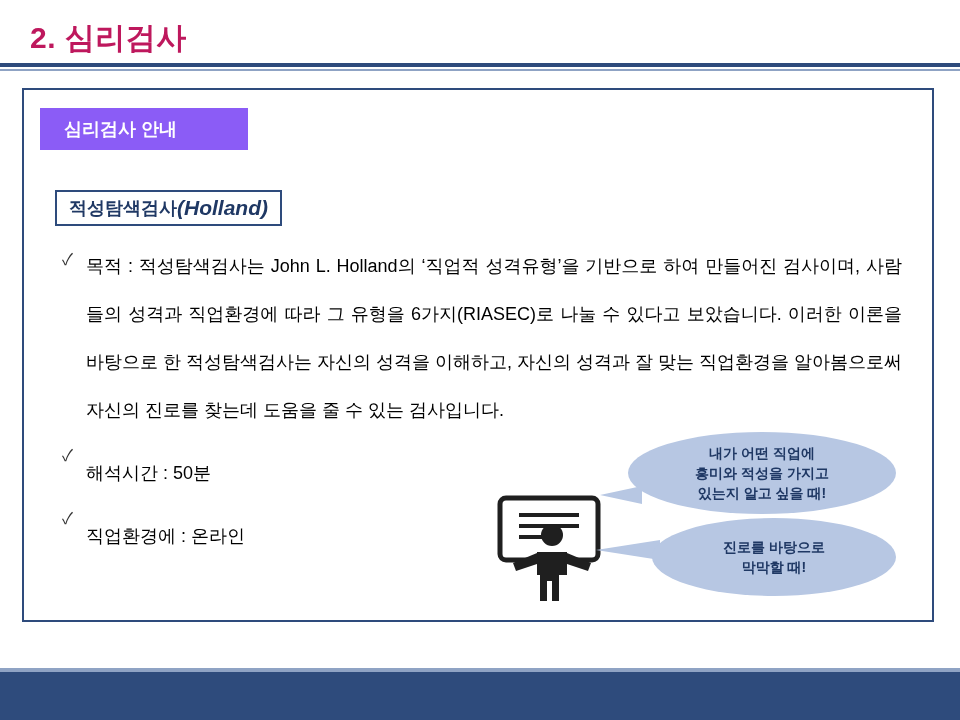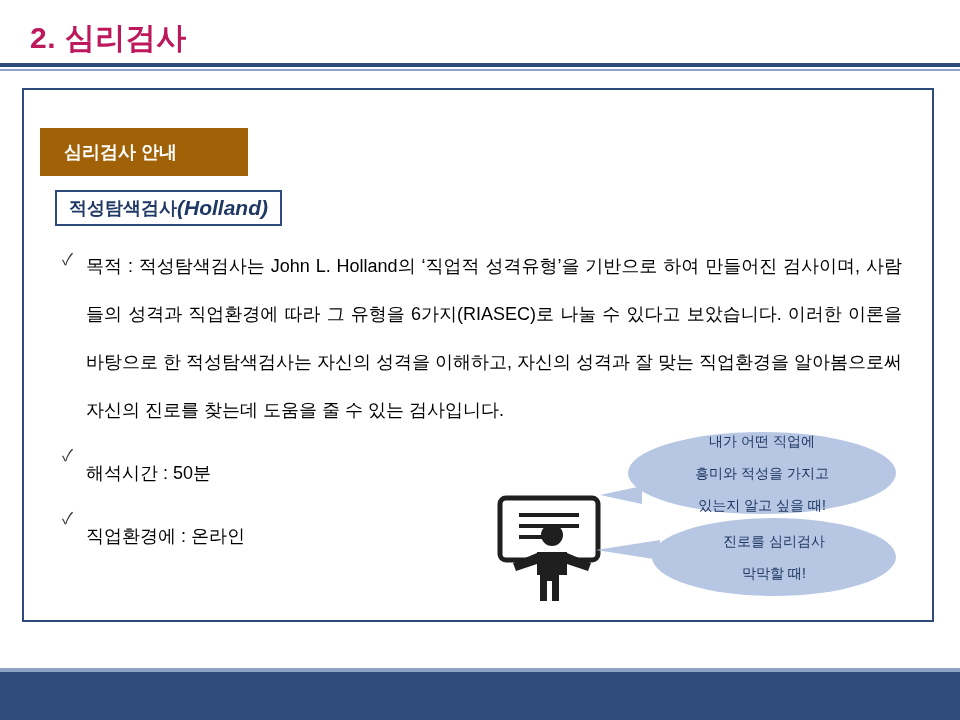--- a/index.html
+++ b/index.html
@@ -52,24 +52,24 @@
     height: 534px;
     border: 2px solid #2e4b7c;
     background: #ffffff;
     box-sizing: border-box;
   }
 
   
   .section-chip {
     position: absolute;
     left: 40px;
-    top: 128px;
+    top: 108px;
     width: 208px;
-    height: 48px;
-    background: #a16207;
+    height: 42px;
+    background: #8b5cf6;
     color: #ffffff;
     font-size: 18px;
     font-weight: bold;
     display: flex;
     align-items: center;
     padding-left: 24px;
     box-sizing: border-box;
   }
 
   
@@ -137,28 +137,27 @@
     height: 110px;
   }
 
   
   .bubble {
     position: absolute;
     background: #b7c7e3;
     border-radius: 50%;
     color: #1f3864;
     font-size: 14px;
-    font-weight: normal;
+    font-weight: bold;
     text-align: center;
     display: flex;
     flex-direction: column;
     justify-content: center;
     align-items: center;
     line-height: 20px;
-    gap: 12px;
   }
   .bubble-1 {
     left: 628px;
     top: 432px;
     width: 268px;
     height: 82px;
   }
   .bubble-2 {
     left: 652px;
     top: 518px;
@@ -259,18 +258,18 @@
 
 <div class="bubble-tail tail-1"></div>
 <div class="bubble bubble-1">
   <span>내가 어떤 직업에</span>
   <span>흥미와 적성을 가지고</span>
   <span>있는지 알고 싶을 때!</span>
 </div>
 
 <div class="bubble-tail tail-2"></div>
 <div class="bubble bubble-2">
-  <span>진로를 심리검사</span>
+  <span>진로를 바탕으로</span>
   <span>막막할 때!</span>
 </div>
 
 <div class="footer-accent"></div>
 <div class="footer-bar"></div>
 
 </body></html>

